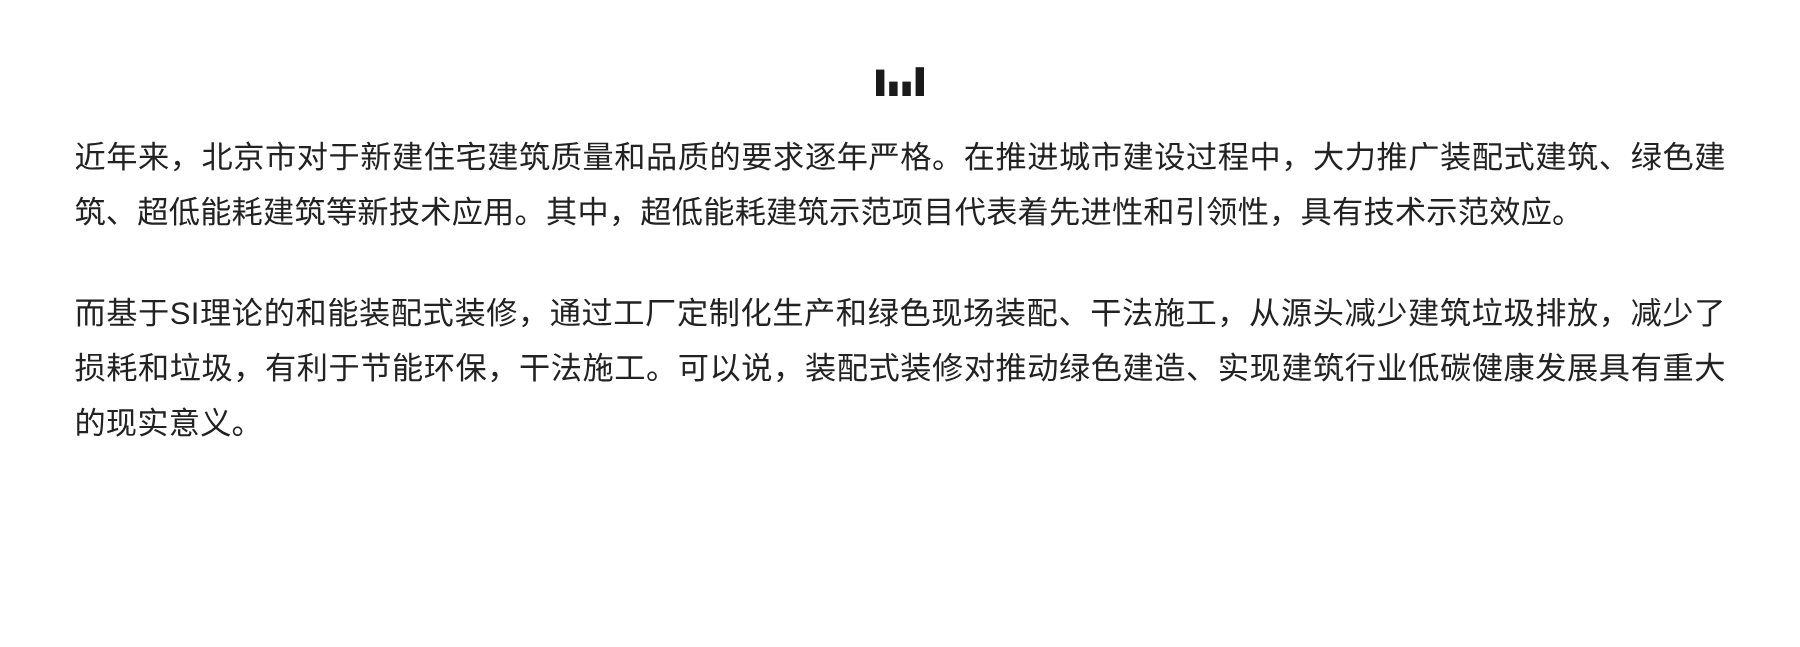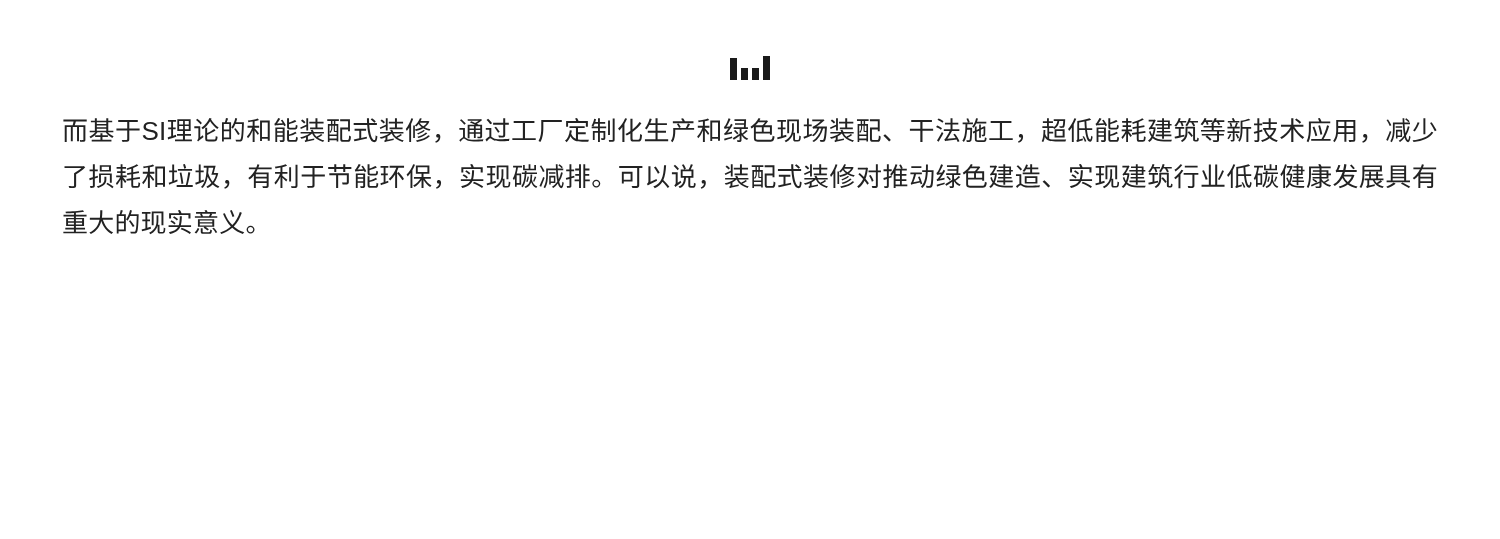--- a/index.html
+++ b/index.html
@@ -69,16 +69,17 @@
   <div class="header-mark">
     <div class="bars">
       <span class="b1"></span>
       <span class="b2"></span>
       <span class="b3"></span>
       <span class="b4"></span>
     </div>
   </div>
 
   <div class="content">
-    <p class="para">而基于SI理论的和能装配式装修，通过工厂定制化生产和绿色现场装配、干法施工，超低能耗建筑等新技术应用，减少了损耗和垃圾，有利于节能环保，实现碳减排。可以说，装配式装修对推动绿色建造、实现建筑行业低碳健康发展具有重大的现实意义。</p>
+    <p class="para">近年来，北京市对于新建住宅建筑质量和品质的要求逐年严格。在推进城市建设过程中，大力推广装配式建筑、绿色建筑、超低能耗建筑等新技术应用。其中，超低能耗建筑示范项目代表着先进性和引领性，具有技术示范效应。</p>
+    <p class="para">而基于SI理论的和能装配式装修，通过工厂定制化生产和绿色现场装配、干法施工，从源头减少建筑垃圾排放，减少了损耗和垃圾，有利于节能环保，干法施工。可以说，装配式装修对推动绿色建造、实现建筑行业低碳健康发展具有重大的现实意义。</p>
   </div>
 
 </div>
 
 </body></html>

